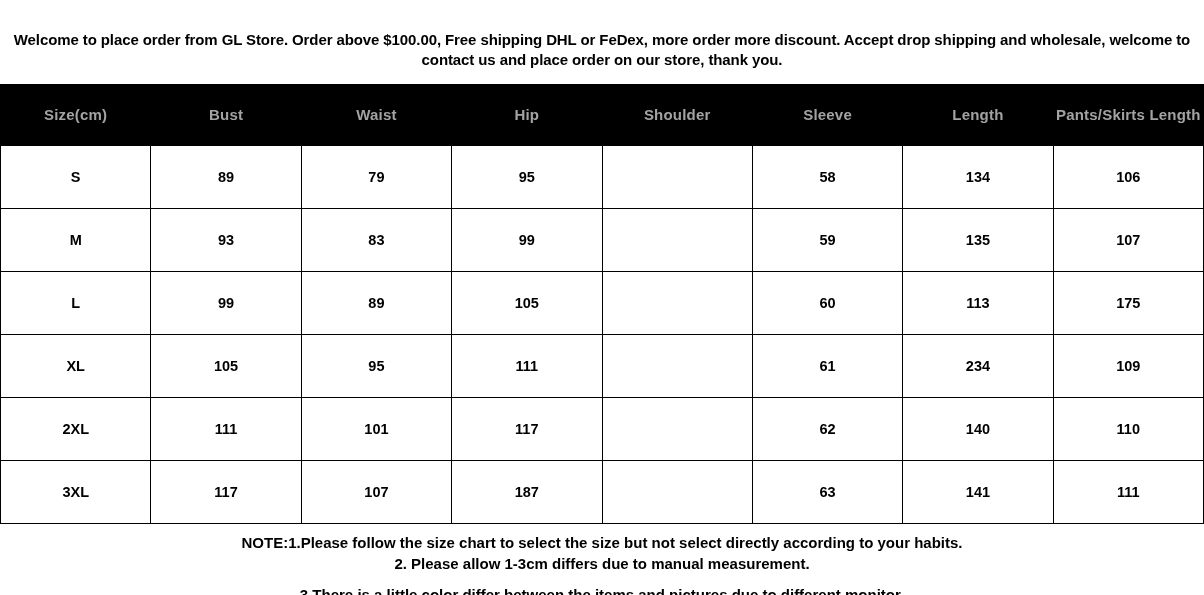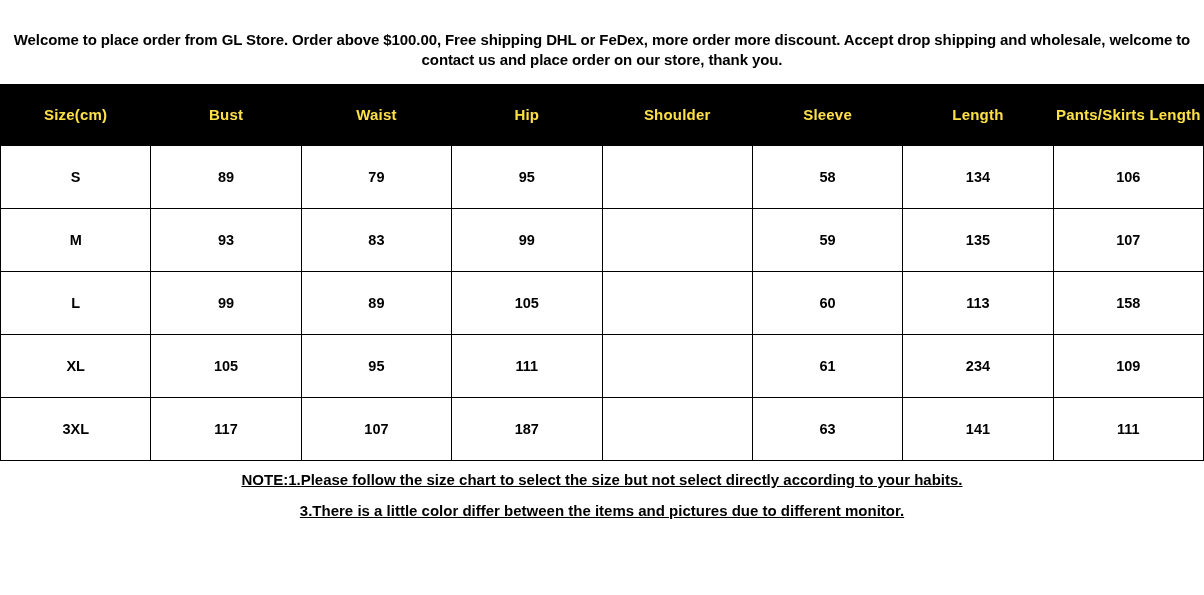--- a/index.html
+++ b/index.html
@@ -37,40 +37,39 @@
   }
   table.size-chart th,
   table.size-chart td {
     border: 1px solid #000000;
     text-align: center;
     font-size: 14.5px;
     font-weight: bold;
   }
   table.size-chart thead th {
     background: #000000;
-    color: #fde047;
+    color: #a3a3a3;
     height: 58px;
     font-size: 15px;
     letter-spacing: 0.2px;
   }
   table.size-chart tbody td {
     background: #ffffff;
     color: #000000;
     height: 60px;
   }
   .notes {
     padding-top: 8px;
     text-align: center;
     font-size: 15px;
     font-weight: bold;
     line-height: 1.42;
   }
   .notes .note-line {
     display: block;
-    text-decoration: underline;
   }
   .notes .note-line.spaced {
     margin-top: 10px;
   }
 </style>
 </head>
 <body>
 
 <div class="page">
 
@@ -111,43 +110,54 @@
         <td>107</td>
       </tr>
       <tr>
         <td>L</td>
         <td>99</td>
         <td>89</td>
         <td>105</td>
         <td></td>
         <td>60</td>
         <td>113</td>
-        <td>158</td>
+        <td>175</td>
       </tr>
       <tr>
         <td>XL</td>
         <td>105</td>
         <td>95</td>
         <td>111</td>
         <td></td>
         <td>61</td>
         <td>234</td>
         <td>109</td>
+      </tr>
+      <tr>
+        <td>2XL</td>
+        <td>111</td>
+        <td>101</td>
+        <td>117</td>
+        <td></td>
+        <td>62</td>
+        <td>140</td>
+        <td>110</td>
       </tr>
       <tr>
         <td>3XL</td>
         <td>117</td>
         <td>107</td>
         <td>187</td>
         <td></td>
         <td>63</td>
         <td>141</td>
         <td>111</td>
       </tr>
     </tbody>
   </table>
 
   <div class="notes">
     <span class="note-line">NOTE:1.Please follow the size chart to select the size but not select directly according to your habits.</span>
+    <span class="note-line">2. Please allow 1-3cm differs due to manual measurement.</span>
     <span class="note-line spaced">3.There is a little color differ between the items and pictures due to different monitor.</span>
   </div>
 
 </div>
 
 </body></html>

